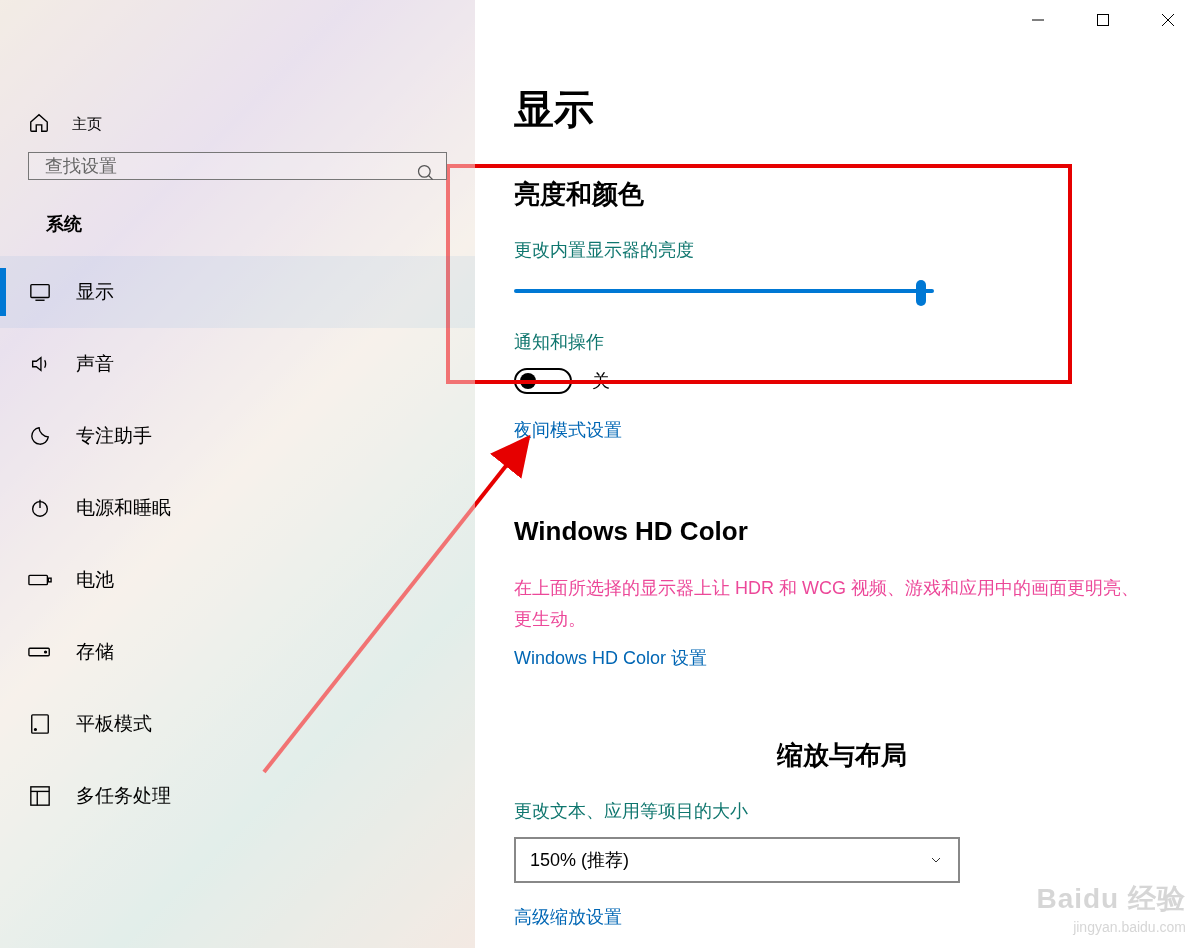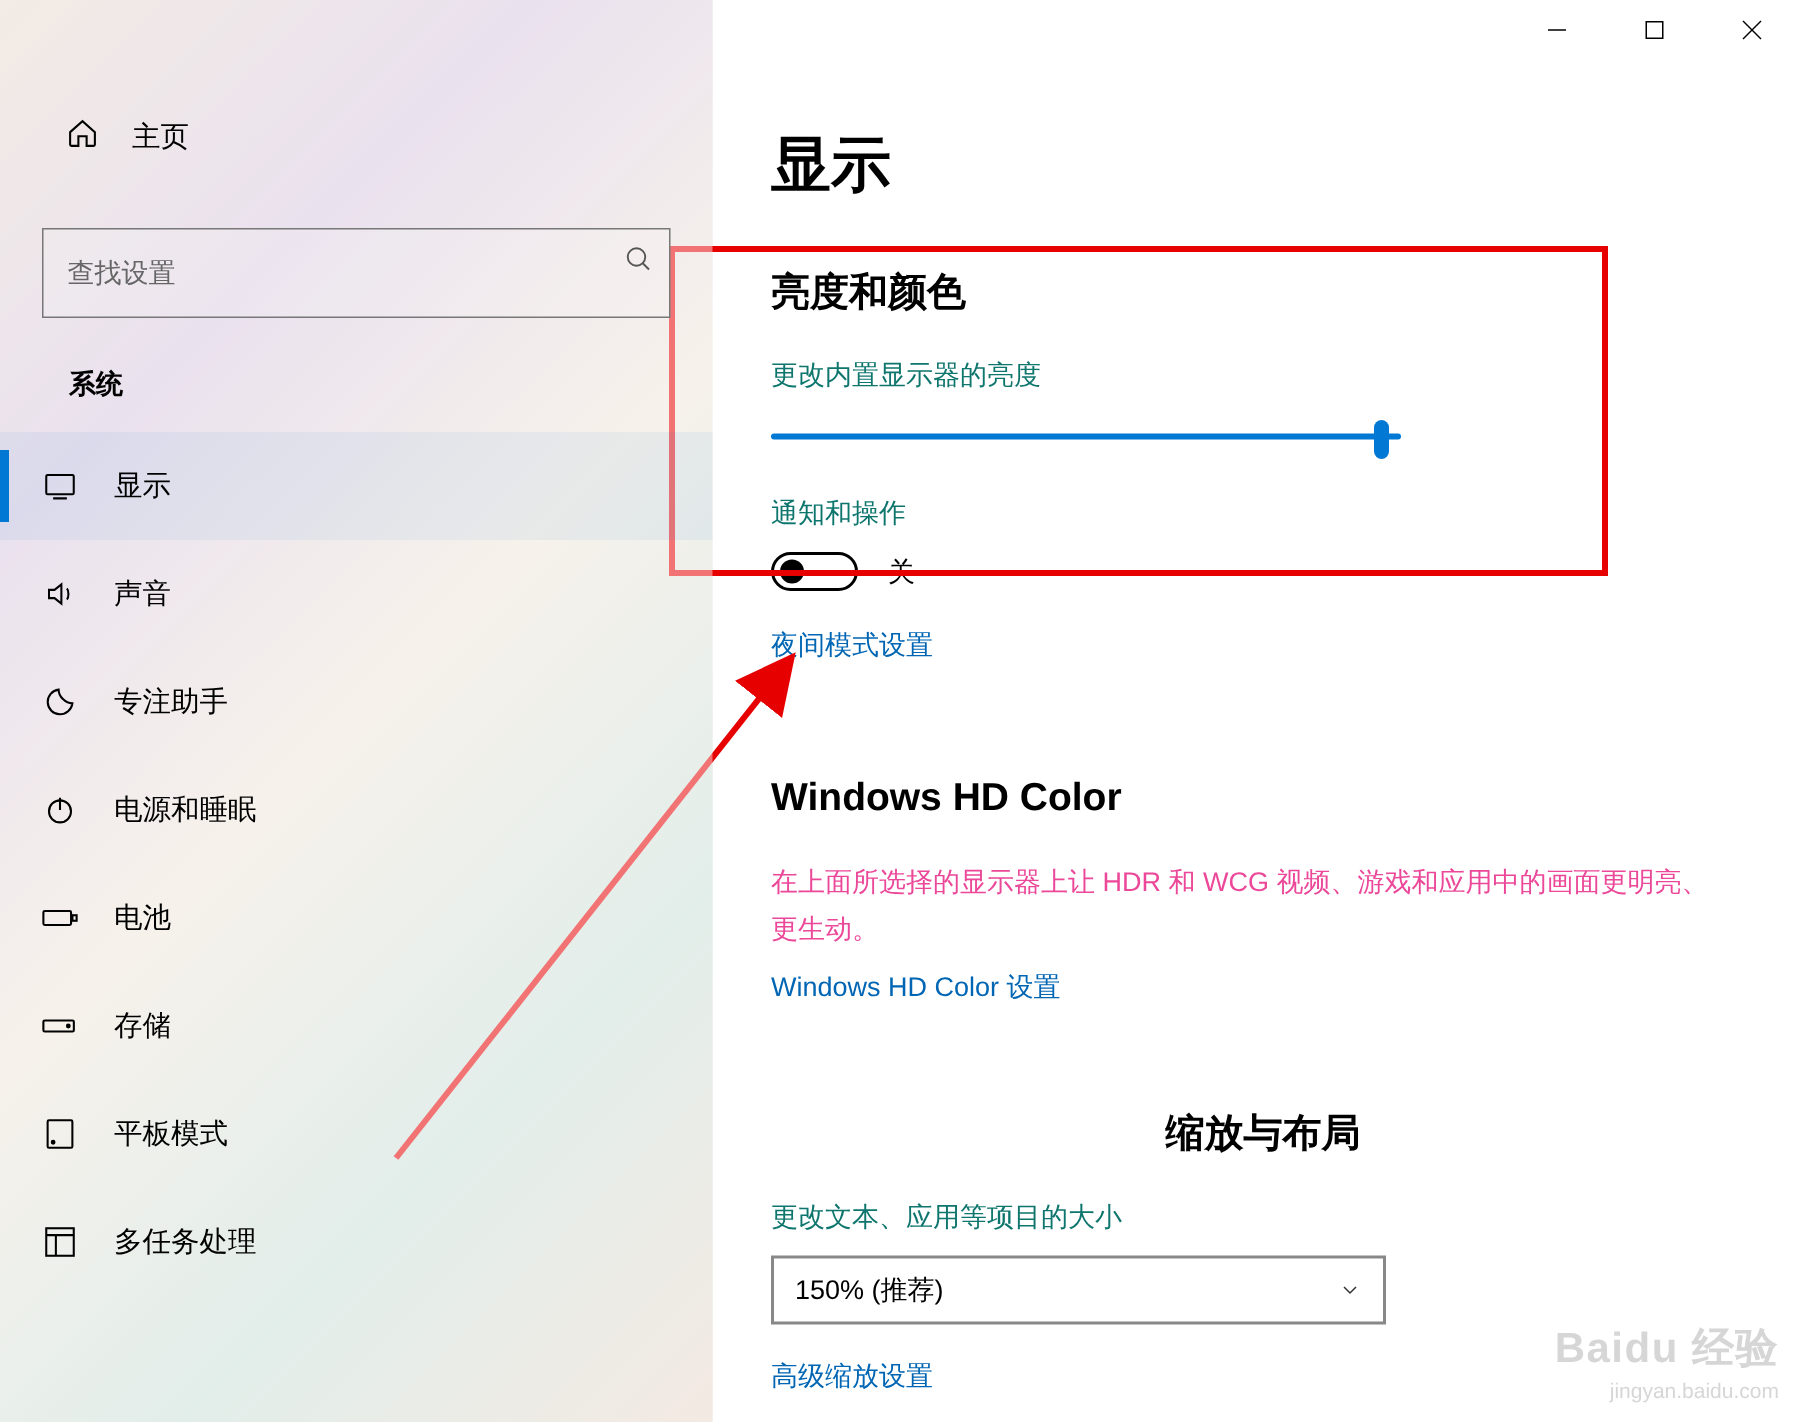--- a/index.html
+++ b/index.html
@@ -10,24 +10,24 @@
   .winctrls { position: absolute; right: 0; top: 0; display: flex; }
   .winctrls .ctrl { width: 65px; height: 40px; display: flex; align-items: center; justify-content: center; }
   .winctrls svg { stroke: #000; stroke-width: 1; fill: none; }
 
   .sidebar { position: absolute; left: 0; top: 0; width: 475px; height: 948px;
              background: linear-gradient(135deg, #e9dccf 0%, #d8c9e0 25%, #f0e6db 50%, #cbe0d9 75%, #ead8cc 100%);
              background-blend-mode: soft-light; }
   .sidebar-inner { position: relative; z-index: 2; width: 100%; height: 100%; }
   .sidebar-overlay { position:absolute; inset:0; background:rgba(255,255,255,0.45); z-index:1; }
 
-  .home-item { display:flex; align-items:flex-start; height:56px; padding-left:44px; margin-top:78px; font-size:19px; }
+  .home-item { display:flex; align-items:flex-end; height:56px; padding-left:28px; margin-top:78px; font-size:15px; }
   .home-item svg { margin-right:22px; }
 
-  .search-wrap { margin:18px 28px 0 28px; position:relative; border:1px solid #777; height:60px; display:flex; align-items:center; background:rgba(255,255,255,0.15);}
+  .search-wrap { margin:18px 28px 0 28px; position:relative; border:1px solid #777; height:28px; display:flex; align-items:center; background:rgba(255,255,255,0.15);}
   .search-wrap input { flex:1; border:0; background:transparent; font-size:18px; padding:0 16px; outline:none; color:#555;}
   .search-wrap input::placeholder{color:#666;}
   .search-wrap .sicon { position:absolute; right:10px; top:10px; }
 
   .cat-title { font-weight:600; font-size:18px; padding-left:46px; margin-top:32px; margin-bottom:20px;}
 
   .nav-item { display:flex; align-items:center; height:72px; padding-left:28px; font-size:19px; position:relative; }
   .nav-item .nicon { width:24px; display:flex; align-items:center; justify-content:center; margin-right:24px;}
   .nav-item.active::before { content:""; position:absolute; left:0; top:12px; bottom:12px; width:6px; background:#0078d4;}
   .nav-item.active { background:rgba(0,120,212,0.06);}
@@ -41,21 +41,21 @@
 
   .slider-wrap { position:relative; width:420px; height:30px; margin-bottom:24px;}
   .slider-track { position:absolute; top:13px; left:0; right:0; height:4px; background:#0078d4; border-radius:2px;}
   .slider-thumb { position:absolute; top:4px; width:10px; height:26px; background:#0078d4; border-radius:5px; left:calc(97% - 5px);}
 
   .toggle-row { display:flex; align-items:center; gap:20px; margin-bottom:24px;}
   .toggle { width:58px; height:26px; border:2px solid #000; border-radius:13px; position:relative; background:transparent;}
   .toggle .knob { position:absolute; top:3px; left:4px; width:16px; height:16px; background:#000; border-radius:50%;}
   .toggle-label { font-size:18px;}
 
-  .dropdown { width:410px; height:46px; border:2px solid #888; display:flex; align-items:center; justify-content:space-between; padding:0 14px; font-size:18px; margin-bottom:22px;}
+  .dropdown { width:446px; height:46px; border:2px solid #888; display:flex; align-items:center; justify-content:space-between; padding:0 14px; font-size:18px; margin-bottom:22px;}
 
   .red-box { position:absolute; border:4px solid #e60000; pointer-events:none;}
   .red-arrow { position:absolute; pointer-events:none; }
 
   .watermark { position:absolute; right:14px; bottom:10px; color:rgba(200,200,200,0.75); font-size:14px; text-align:right; line-height:1.4;}
   .watermark .big { font-size:28px; font-weight:700; letter-spacing:1px;}
 </style>
 </head>
 <body>
 

